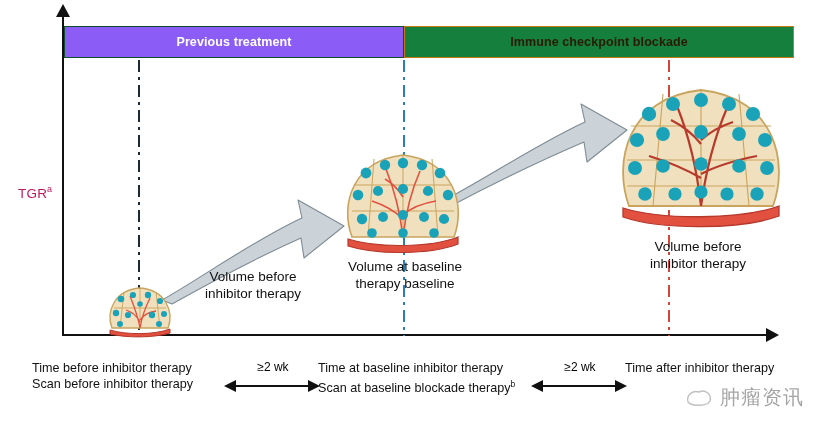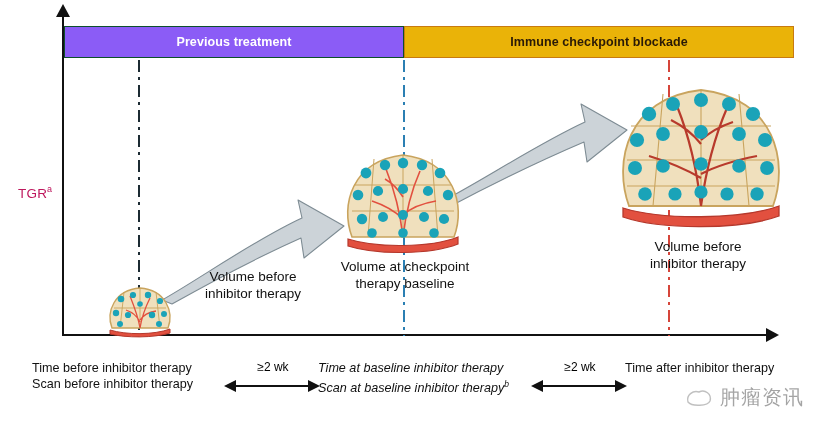--- a/index.html
+++ b/index.html
@@ -19,21 +19,21 @@
     border-top:7px solid transparent;border-bottom:7px solid transparent;border-left:13px solid #111;}
 
   .ylabel{position:absolute;left:18px;top:184px;font-size:13.5px;letter-spacing:.2px;color:#be185d;white-space:nowrap;}
   .ylabel sup{font-size:9px;vertical-align:super;}
 
   
   .banner{position:absolute;top:26px;height:32px;box-sizing:border-box;
     display:flex;align-items:center;justify-content:center;
     font-size:12.5px;font-weight:bold;letter-spacing:.1px;}
   .banner-prev{left:64px;width:340px;background:#8b5cf6;color:#ffffff;border:1px solid #0d4f2b;}
-  .banner-ici{left:404px;width:390px;background:#eab308;color:#2a1a06;border:1px solid #c87a10;}
+  .banner-ici{left:404px;width:390px;background:#15803d;color:#2a1a06;border:1px solid #c87a10;}
 
   
   .vguide{position:absolute;width:0;border-left-width:2px;border-left-style:dashed;}
   .vg-dark{left:138px;top:60px;height:276px;border-left-color:#1c2b33;
      background-image:linear-gradient(to bottom,#1c2b33 0 12px,transparent 12px 17px,#1c2b33 17px 20px,transparent 20px 25px);
      background-size:2px 25px;border-left:none;width:2px;}
   .vg-blue{left:403px;top:60px;height:276px;border-left:none;width:2px;
      background-image:linear-gradient(to bottom,#2b7fb3 0 12px,transparent 12px 17px,#2b7fb3 17px 20px,transparent 20px 25px);
      background-size:2px 25px;}
   .vg-red{left:668px;top:60px;height:276px;border-left:none;width:2px;
@@ -161,21 +161,21 @@
           <circle cx="104" cy="74" r="5.1"></circle>
           <circle cx="32" cy="88" r="4.8"></circle>
             <circle cx="63" cy="88" r="4.8"></circle>
           <circle cx="94" cy="88" r="4.8"></circle>
         </g>
         <path d="M8 94 C 36 103, 90 103, 118 92 L 118 99 C 90 110, 36 110, 8 101 Z" fill="#e2503f" stroke="#b5382c" stroke-width="1.2"></path>
       </g>
     </svg>
   </div>
   <div class="callout" style="left:325px;top:258px;width:160px;">
-    <div>Volume at checkpoint</div>
+    <div>Volume at baseline</div>
     <div>therapy baseline</div>
   </div>
 
   <div class="tumor" style="left:613px;top:78px;z-index:5;">
     <svg width="176" height="152" viewBox="0 0 176 152">
       <g>
         <path d="M16 128 C 0 84, 14 20, 88 12 C 162 20, 176 84, 160 128 Z" fill="#f0e0bd" stroke="#c9a45e" stroke-width="1.8"></path>
         <g stroke="#c9a45e" stroke-width="1.1" fill="none">
           <path d="M88 12 L 88 128 M50 16 L 40 128 M126 16 L 136 128 M18 48 L 158 48 M14 82 L 162 82 M14 108 L 162 108"></path>
         </g>
@@ -220,23 +220,23 @@
 
   <div class="wk" style="left:233px;top:360px;width:80px;">≥2 wk</div>
   <div class="dbl-arrow" style="left:224px;top:378px;">
     <svg width="96" height="16" viewBox="0 0 96 16">
       <line x1="10" y1="8" x2="86" y2="8" stroke="#111" stroke-width="2"></line>
       <polygon points="0,8 12,2 12,14" fill="#111"></polygon>
       <polygon points="96,8 84,2 84,14" fill="#111"></polygon>
     </svg>
   </div>
 
-  <div class="tl-block" style="left:318px;top:360px;font-style:italic;">
+  <div class="tl-block" style="left:318px;top:360px;">
     <div>Time at baseline inhibitor therapy</div>
-    <div><span>Scan at baseline inhibitor therapy</span><sup>b</sup></div>
+    <div><span>Scan at baseline blockade therapy</span><sup>b</sup></div>
   </div>
 
   <div class="wk" style="left:540px;top:360px;width:80px;">≥2 wk</div>
   <div class="dbl-arrow" style="left:531px;top:378px;">
     <svg width="96" height="16" viewBox="0 0 96 16">
       <line x1="10" y1="8" x2="86" y2="8" stroke="#111" stroke-width="2"></line>
       <polygon points="0,8 12,2 12,14" fill="#111"></polygon>
       <polygon points="96,8 84,2 84,14" fill="#111"></polygon>
     </svg>
   </div>

